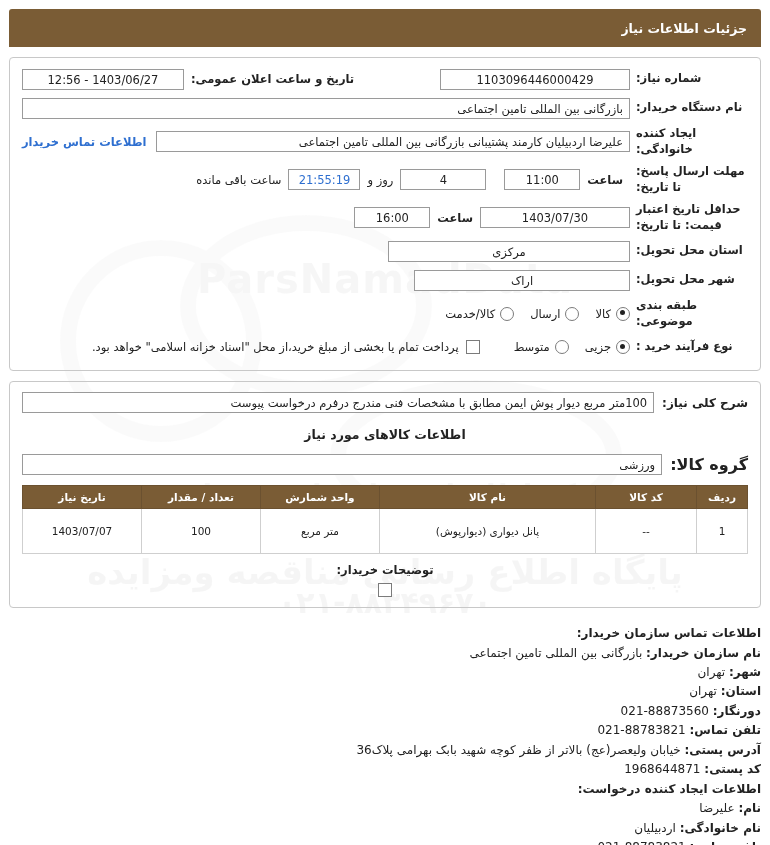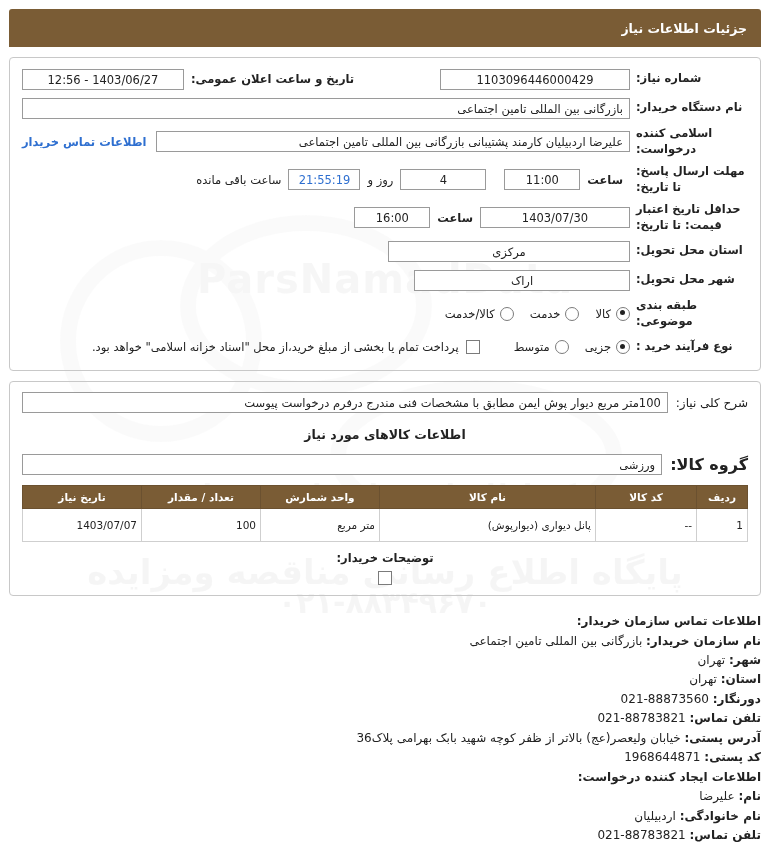--- a/index.html
+++ b/index.html
@@ -168,21 +168,21 @@
   }
   .checkbox {
     width: 12px; height: 12px; border: 1px solid #7b7b7b; background: #fff;
     display: inline-block; flex: 0 0 12px;
   }
   .note { font-size: 11.5px; color: #222; }
 
   
   .sharh-row { display: flex; align-items: center; }
   .sharh-lbl {
-    font-size: 12px; font-weight: normal; color: #222;
+    font-size: 12px; font-weight: bold; color: #222;
     flex: 0 0 auto; padding-left: 8px;
   }
   .section-title {
     text-align: center;
     font-size: 12.5px;
     font-weight: bold;
     color: #222;
     margin: 14px 0 12px 0;
   }
   .group-row { display: flex; align-items: center; margin-bottom: 10px; }
@@ -203,21 +203,22 @@
     background: #7a5c35;
     color: #ffffff;
     font-weight: bold;
     border: 1px solid #6b5130;
     padding: 5px 4px;
     text-align: center;
     font-size: 10.5px;
   }
   table.goods td {
     border: 1px solid #cfcfcf;
-    padding: 10px 4px;
+    padding: 16px 4px;
+    text-align: center;
     color: #222;
     background: #ffffff;
   }
   .tozihat { display: flex; align-items: center; gap: 6px; margin-top: 9px; font-size: 11.5px; font-weight: bold; color: #222; flex-direction: column; }
 
   
   .contact {
     margin: 16px 9px 0 9px;
     text-align: right;
     direction: rtl;
@@ -256,21 +257,21 @@
         <div class="sublbl" style="margin-right:auto;">تاریخ و ساعت اعلان عمومی:</div>
         <div class="fld" style="width:162px;">1403/06/27 - 12:56</div>
       </div>
 
       <div class="row">
         <div class="lbl">نام دستگاه خریدار:</div>
         <div class="fld fld-wide ta-right">بازرگانی بین المللی تامین اجتماعی</div>
       </div>
 
       <div class="row">
-        <div class="lbl">اسلامی کننده درخواست:</div>
+        <div class="lbl">ایجاد کننده خانوادگی:</div>
         <div class="fld fld-wide ta-right">علیرضا اردبیلیان کارمند پشتیبانی بازرگانی بین المللی تامین اجتماعی</div>
         <a class="link" href="#">اطلاعات تماس خریدار</a>
       </div>
 
       <div class="row">
         <div class="lbl">مهلت ارسال پاسخ: تا تاریخ:</div>
         <div class="sublbl">ساعت</div>
         <div class="fld" style="width:76px;">11:00</div>
         <div class="fld" style="width:86px;margin-right:18px;">4</div>
         <div class="plain">روز و</div>
@@ -297,21 +298,21 @@
 
       <div class="row">
         <div class="lbl">طبقه بندی موضوعی:</div>
         <div class="radio-group">
           <label class="radio-item">
             <span class="radio on"></span>
             <span>کالا</span>
           </label>
           <label class="radio-item">
             <span class="radio"></span>
-            <span>خدمت</span>
+            <span>ارسال</span>
           </label>
           <label class="radio-item">
             <span class="radio"></span>
             <span>کالا/خدمت</span>
           </label>
         </div>
       </div>
 
       <div class="row" style="margin-bottom:2px;">
         <div class="lbl">نوع فرآیند خرید :</div>

